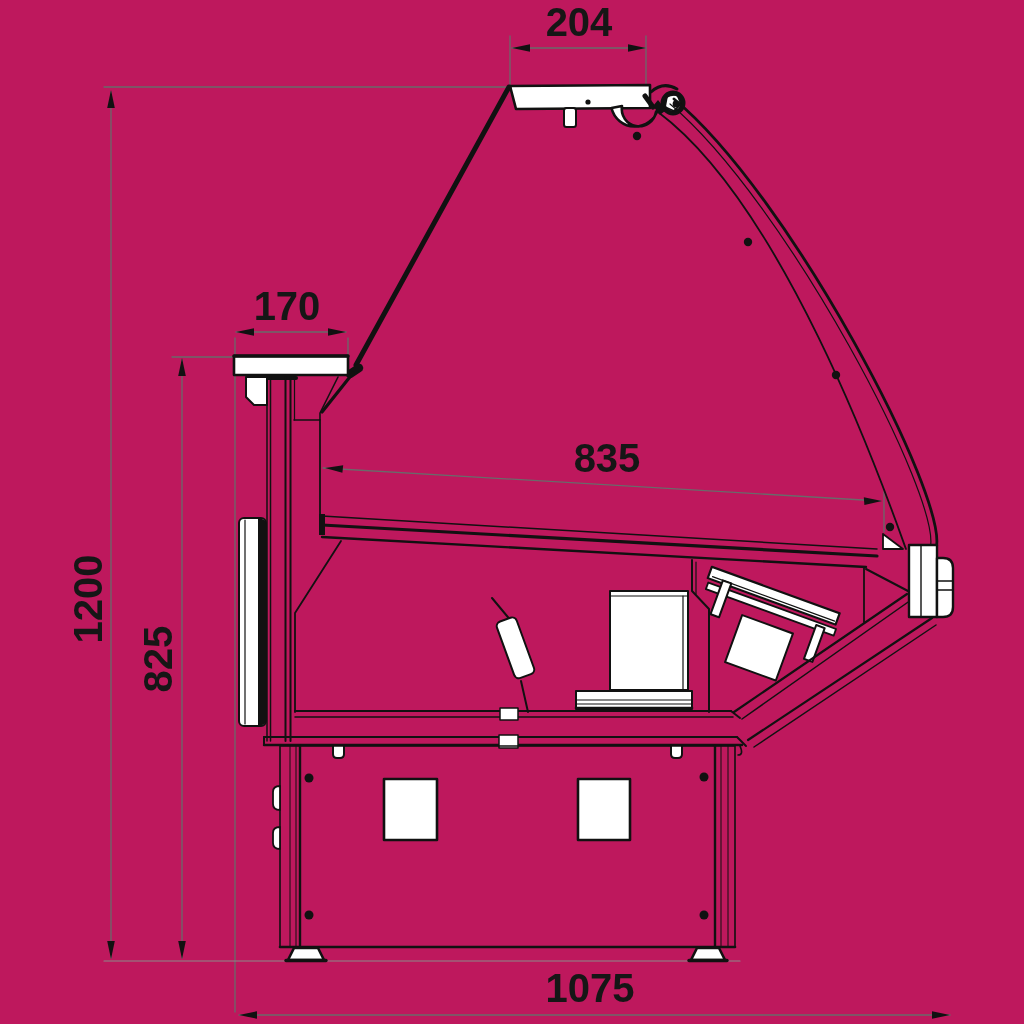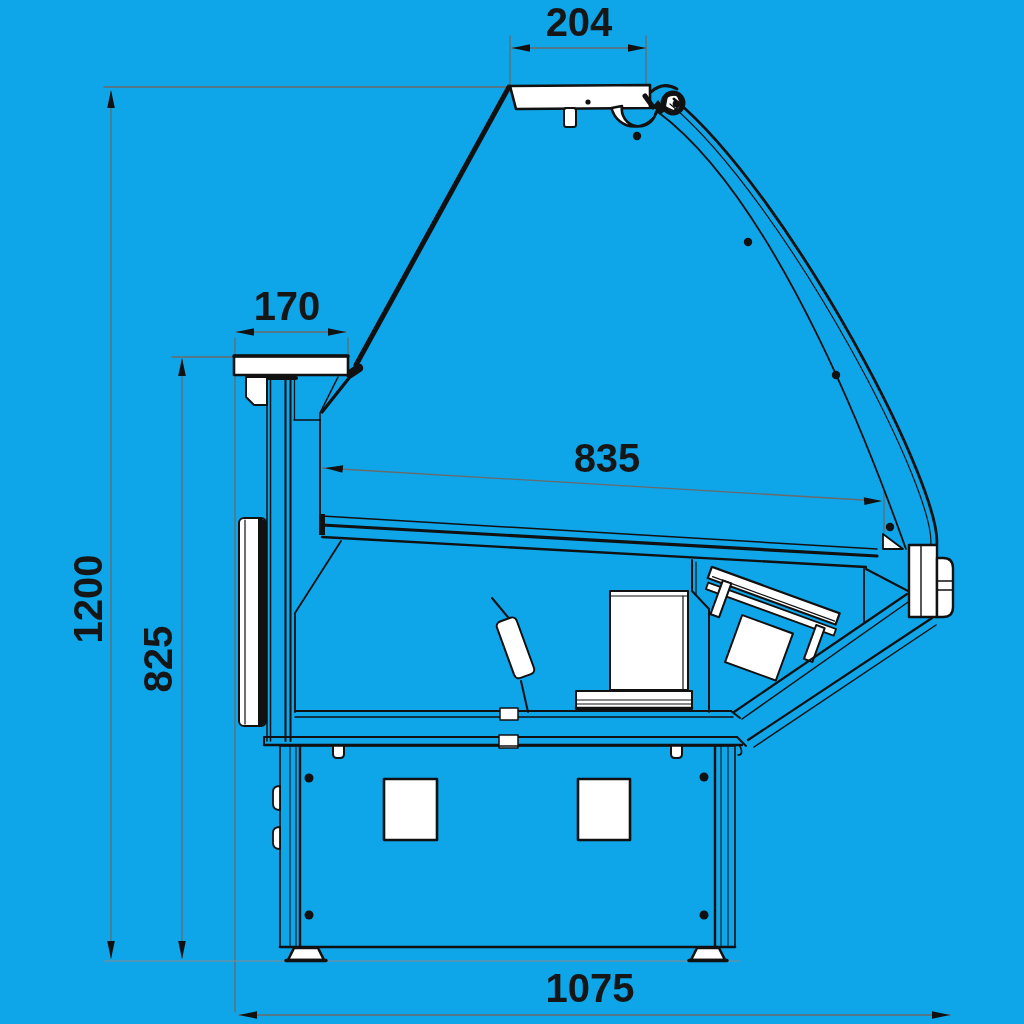--- a/index.html
+++ b/index.html
@@ -1,16 +1,16 @@
 <!DOCTYPE html>
 <html><head>
 <meta charset="utf-8">
 <style>
   html,body{margin:0;padding:0;background:#ffffff;}
-  .wrap{width:1024px;height:1024px;position:relative;background:#0ea5e9;}
+  .wrap{width:1024px;height:1024px;position:relative;background:#be185d;}
   svg{display:block;}
   text{font-family:"Liberation Sans", sans-serif;font-weight:bold;fill:#161616;}
 </style>
 </head>
 <body>
 <div class="wrap">
 <svg width="1024" height="1024" viewBox="0 0 1024 1024" fill="none" stroke-linecap="round" stroke-linejoin="round">
 
 <text x="579" y="36" font-size="40" text-anchor="middle">204</text>
 

